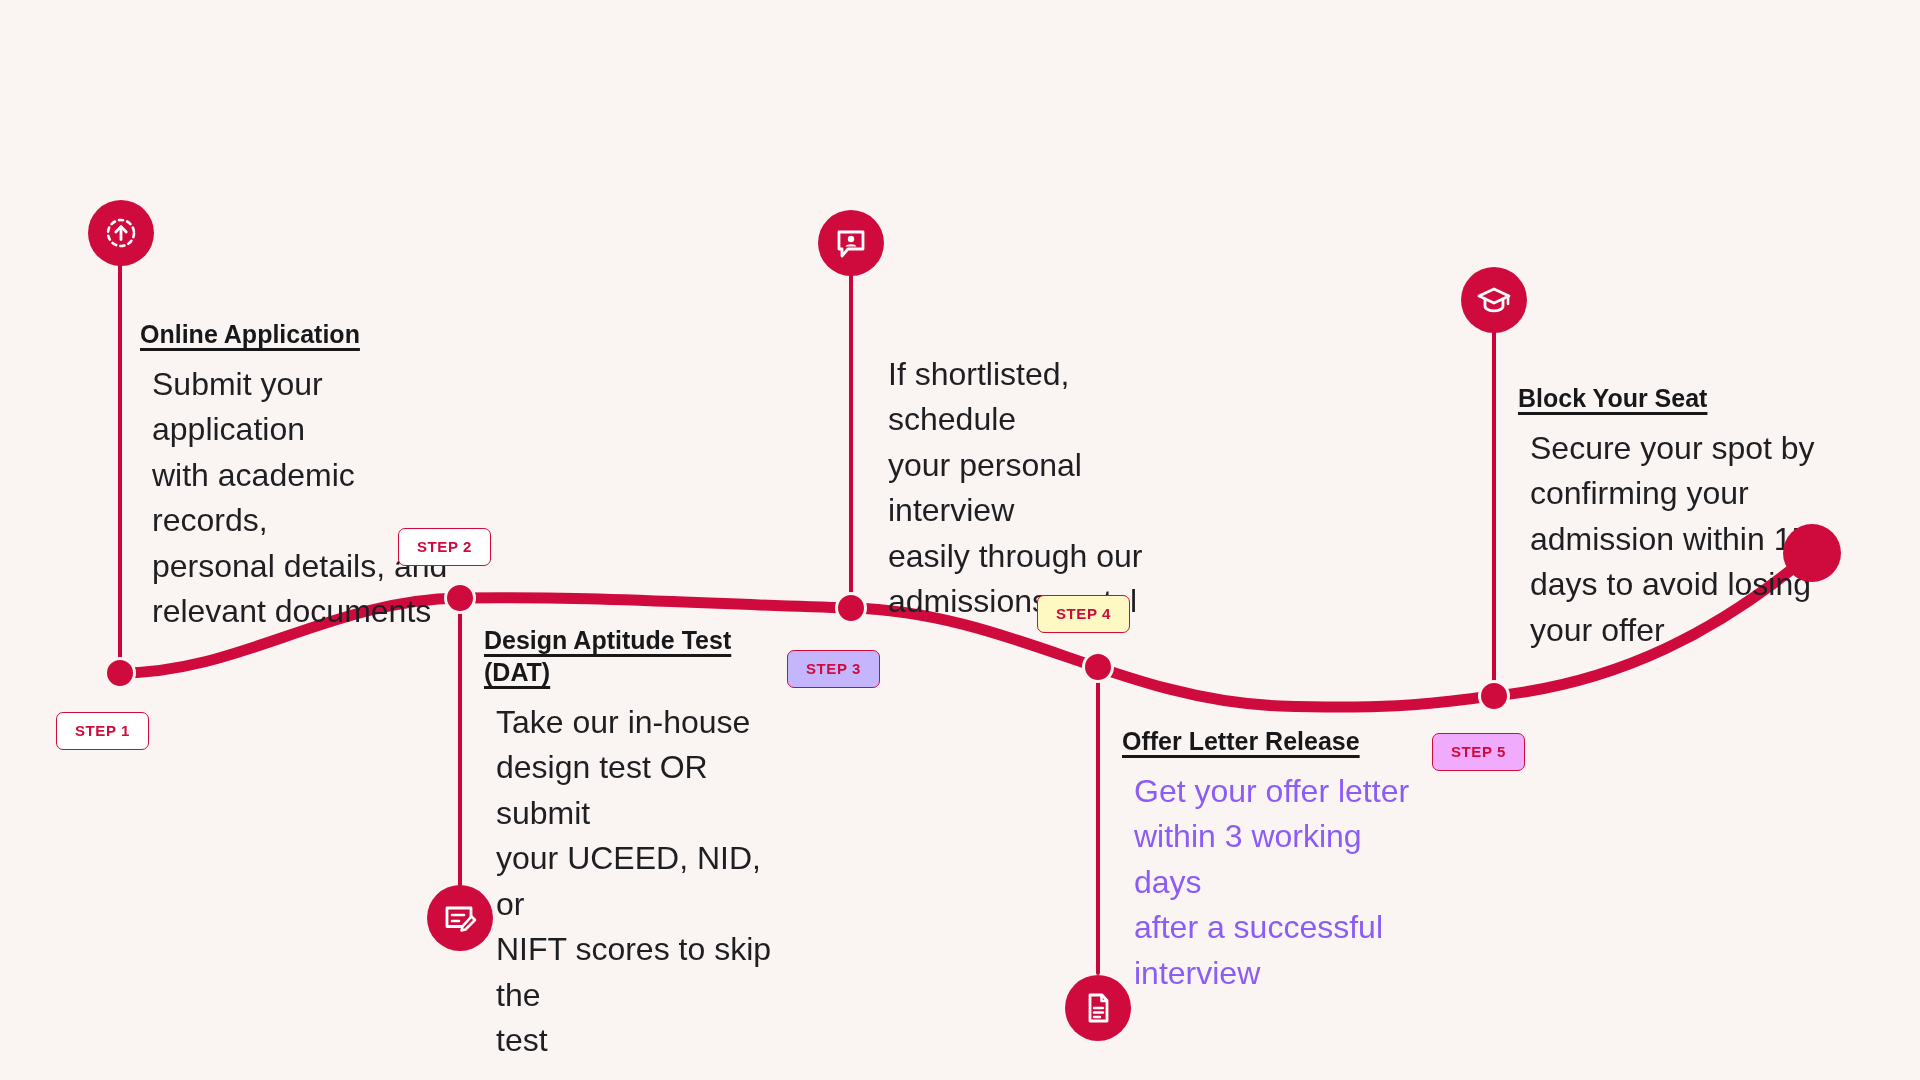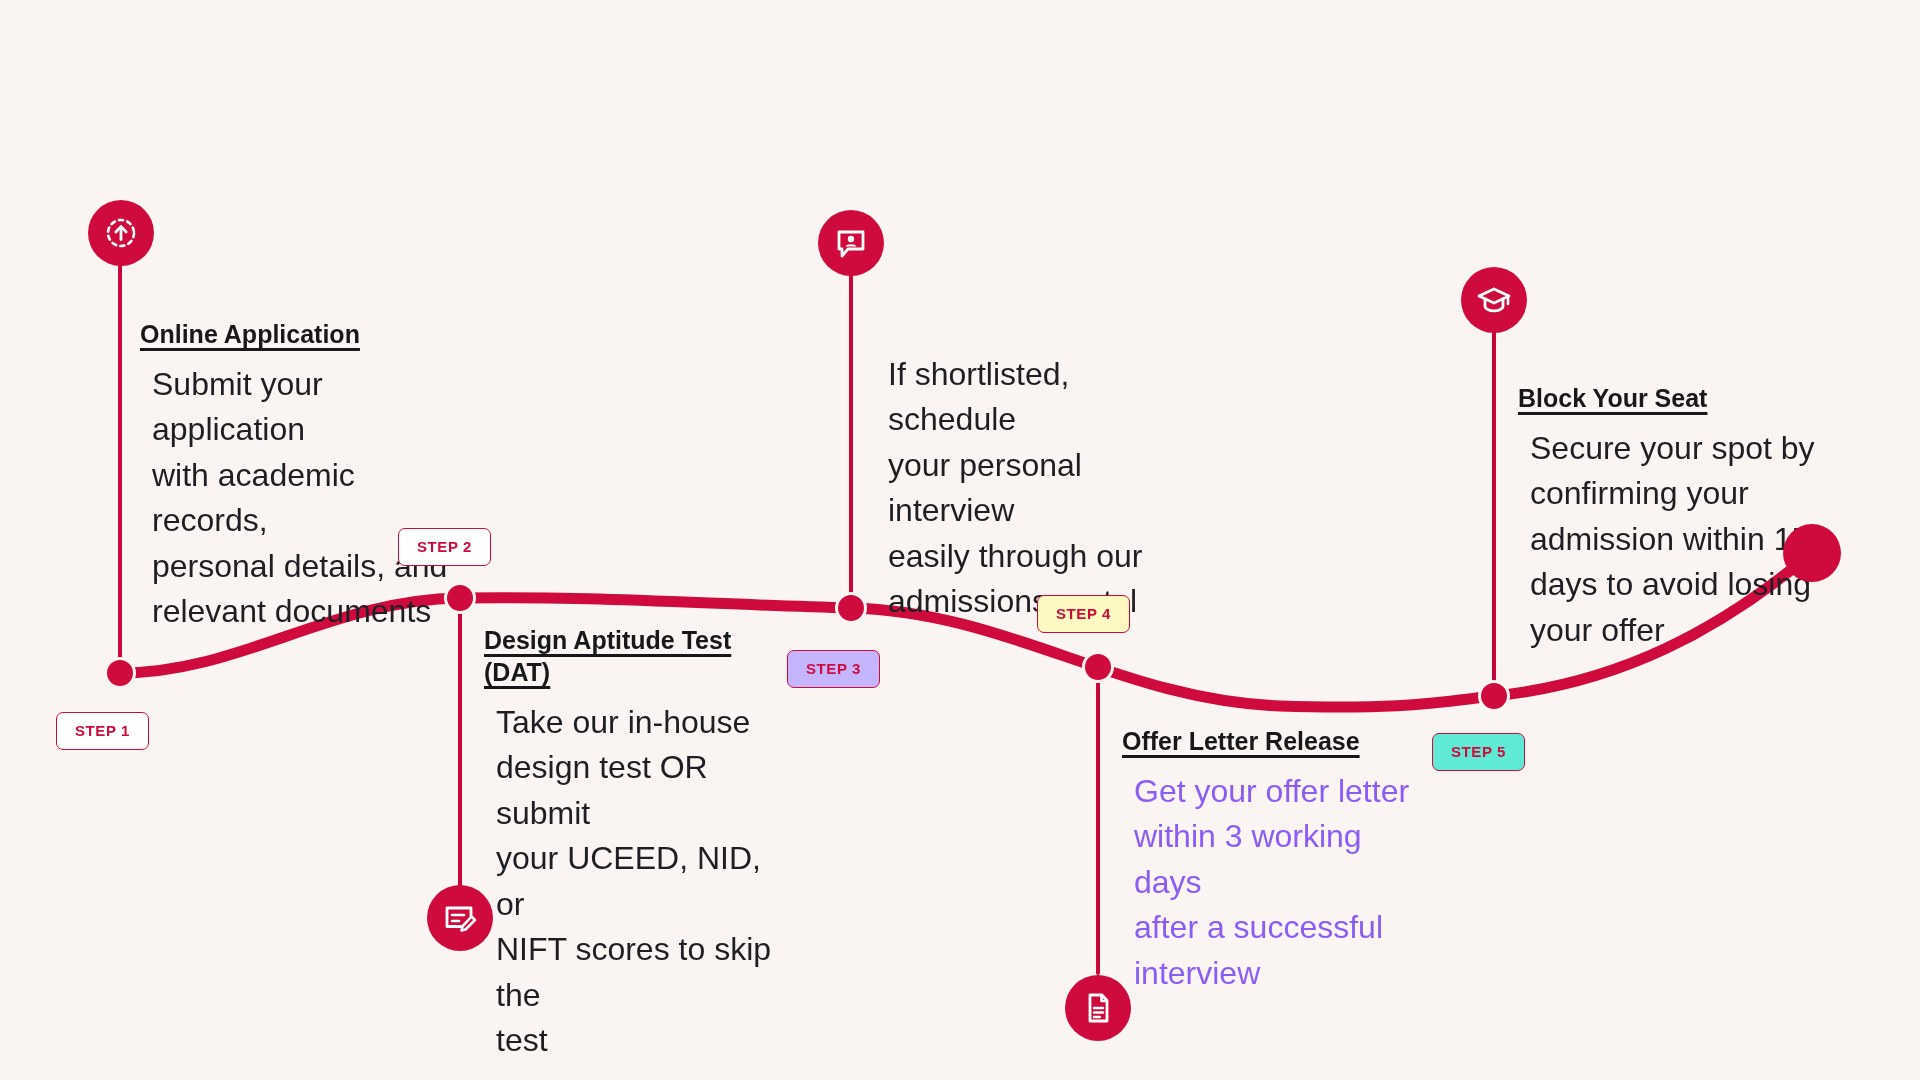--- a/index.html
+++ b/index.html
@@ -226,21 +226,21 @@
       <svg width="36" height="36" viewBox="0 0 36 36">
         <path d="M18 7 L33 14 L18 21 L3 14 Z" fill="none" stroke="#fff" stroke-width="2.8" stroke-linejoin="round"></path>
         <path d="M9 17 V24 C9 26.8, 13.2 28.8, 18 28.8 C22.8 28.8, 27 26.8, 27 24 V17" fill="none" stroke="#fff" stroke-width="2.8" stroke-linejoin="round" stroke-linecap="round"></path>
         <line x1="32" y1="14.5" x2="32" y2="22" stroke="#fff" stroke-width="2.6" stroke-linecap="round"></line>
       </svg>
     </span>
   </div>
 
   <div class="node-dot" style="left: 1478px; top: 680px; background: rgb(206, 11, 60); border-color: rgb(250, 245, 242);"></div>
 
-  <div class="step-badge" style="left: 1432px; top: 733px; background: #5eead4; border-color: rgb(206, 11, 60); color: rgb(206, 11, 60);">STEP 5</div>
+  <div class="step-badge" style="left: 1432px; top: 733px; background: #f0abfc; border-color: rgb(206, 11, 60); color: rgb(206, 11, 60);">STEP 5</div>
 
   <div class="step-text" style="left:1518px; top:382px; width:300px;">
     <div class="step-title" style="color: rgb(24, 24, 27);">Block Your Seat</div>
     <div class="step-desc" style="color: rgb(31, 31, 35);">Secure your spot by
 confirming your
 admission within 15
 days to avoid losing
 your offer</div>
   </div>
 

